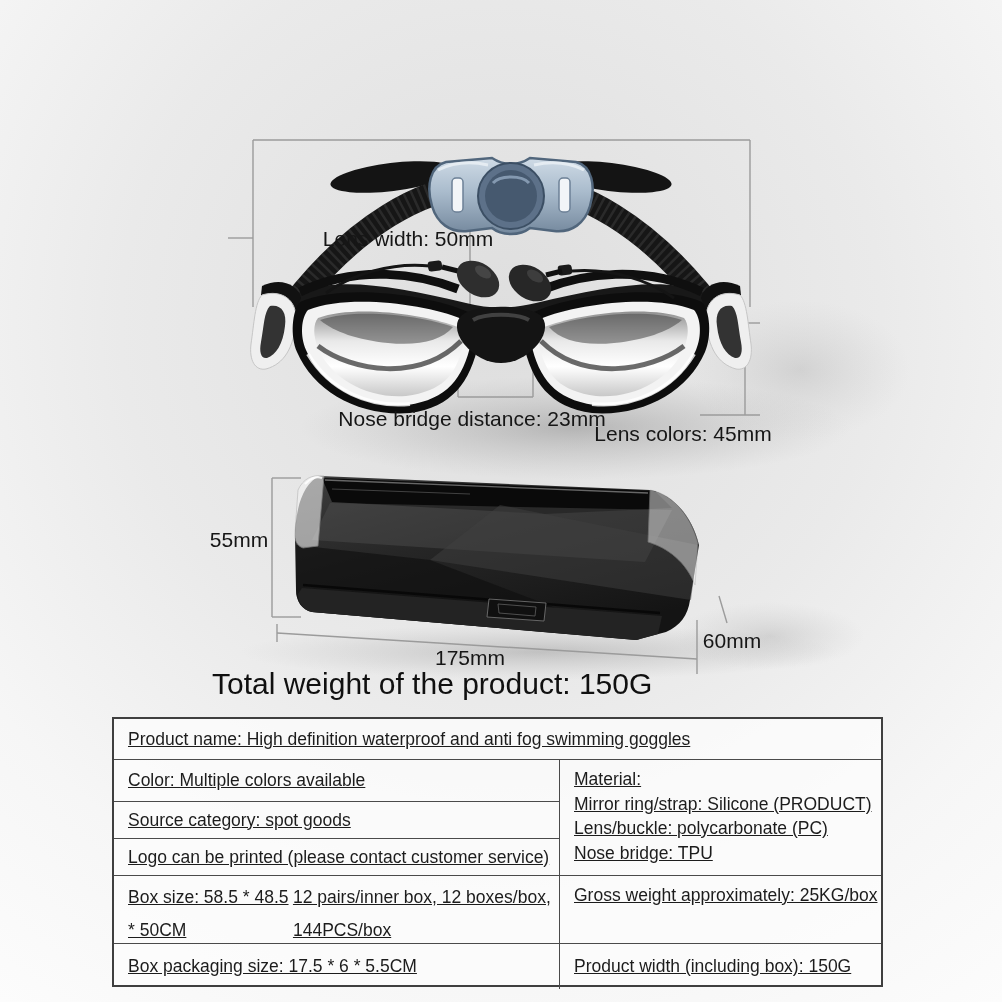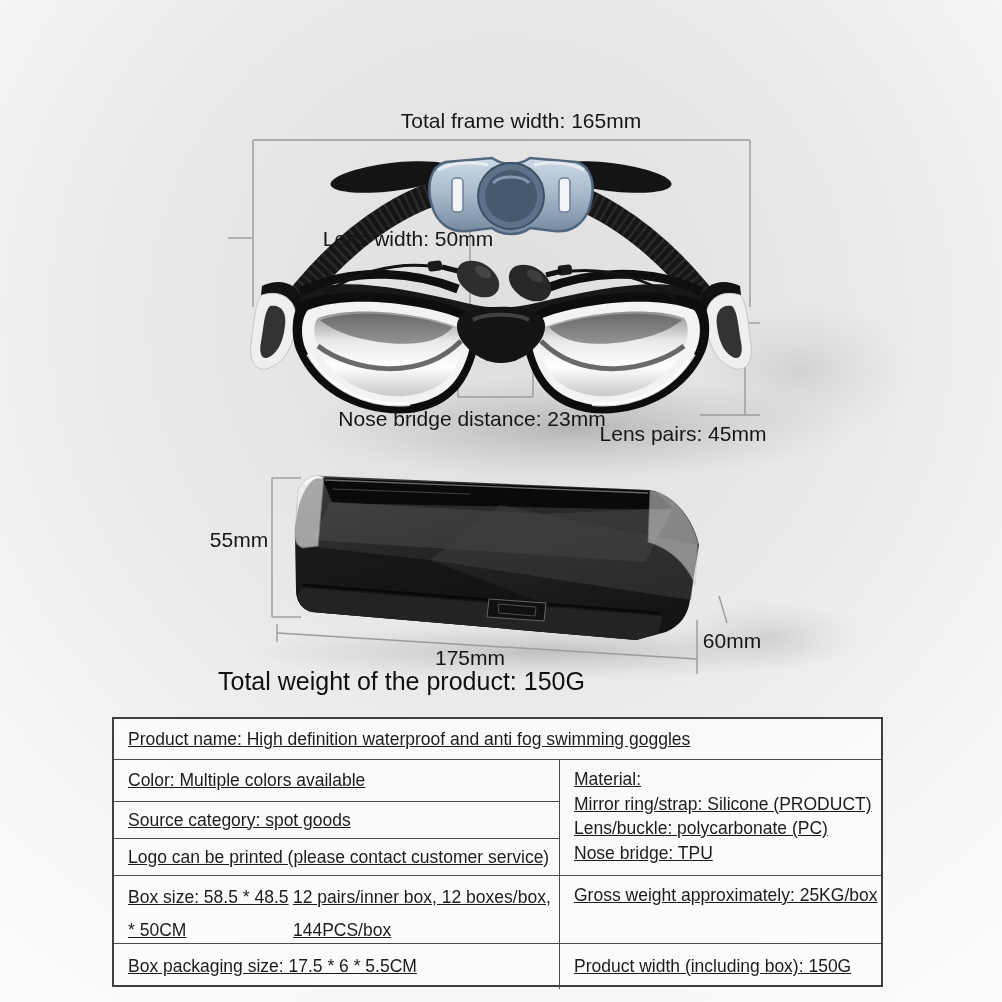--- a/index.html
+++ b/index.html
@@ -7,21 +7,21 @@
     width:1002px;height:1002px;position:relative;overflow:hidden;
     font-family:"Liberation Sans","DejaVu Sans",sans-serif;color:#1b1b1b;
     background:radial-gradient(circle at 50% 32%, #dedede 0%, #eaeaea 45%, #f6f6f6 75%, #fcfcfc 100%);
   }
   .canvas{position:absolute;inset:0;}
   svg.art{position:absolute;left:0;top:0;}
   .lbl{position:absolute;transform:translate(-50%,-50%);white-space:nowrap;
        font-size:21px;color:#161616;}
   .title{position:absolute;left:501px;top:40px;transform:translate(-50%,-50%);
        font-size:35px;font-weight:600;letter-spacing:.5px;color:#0f0f0f;white-space:nowrap;}
-  .weight-note{position:absolute;left:218px;top:667px;font-size:25px;color:#101010;white-space:nowrap;}
+  .weight-note{position:absolute;left:212px;top:667px;font-size:30px;color:#101010;white-space:nowrap;}
 
   
   .spec-table{position:absolute;left:112px;top:717px;width:771px;height:270px;
       display:grid;grid-template-columns:446px 1fr;
       grid-template-rows:41px 42px 37px 37px 68px 45px;
       background:rgba(253,253,253,.78);border:2px solid #3f3f3f;box-sizing:border-box;
       font-size:17.5px;color:#1c1c1c;}
   .cell{box-sizing:border-box;padding-left:14px;display:flex;align-items:center;overflow:hidden;text-decoration:underline;}
   .bb{border-bottom:1.5px solid #4a4a4a;}
   .br{border-right:1.5px solid #4a4a4a;}
@@ -180,24 +180,23 @@
       <path d="M298,490 C303,479 312,474 324,476 L318,546 L303,548
                C297,546 294,540 295,532 Z" fill="#f1f1f1" opacity=".6" stroke="#a8a8a8" stroke-width=".8"></path>
       <path d="M305,484 C310,478 317,476 322,478" stroke="#ffffff" stroke-width="2" opacity=".85" fill="none"></path>
       <path d="M650,490 C670,493 690,513 698,543 L695,585
                C686,562 668,548 648,542 Z" fill="#ececec" opacity=".5" stroke="#a8a8a8" stroke-width=".8"></path>
       <path d="M489,599 L546,603 L544,621 L487,617 Z" fill="#101010" stroke="#6f6f6f" stroke-width=".9"></path>
       <path d="M498,604 L536,607 L535,616 L499,613 Z" fill="none" stroke="#565656" stroke-width=".9"></path>
     </g>
   </svg>
 
-  <div class="lbl" style="left:521px;top:121px;">Total frame width: 165mm</div>
   <div class="lbl" style="left:408px;top:239px;">Lens width: 50mm</div>
   <div class="lbl" style="left:472px;top:419px;">Nose bridge distance: 23mm</div>
-  <div class="lbl" style="left:683px;top:434px;">Lens pairs: 45mm</div>
+  <div class="lbl" style="left:683px;top:434px;">Lens colors: 45mm</div>
   <div class="lbl" style="left:239px;top:540px;">55mm</div>
   <div class="lbl" style="left:470px;top:658px;">175mm</div>
   <div class="lbl" style="left:732px;top:641px;">60mm</div>
   <div class="weight-note">Total weight of the product: 150G</div>
 
   <div class="spec-table">
     <div class="cell bb c-name">Product name: High definition waterproof and anti fog swimming goggles</div>
     <div class="cell bb br c-color">Color: Multiple colors available</div>
     <div class="cell bb br c-source">Source category: spot goods</div>
     <div class="cell bb br c-logo">Logo can be printed (please contact customer service)</div>

